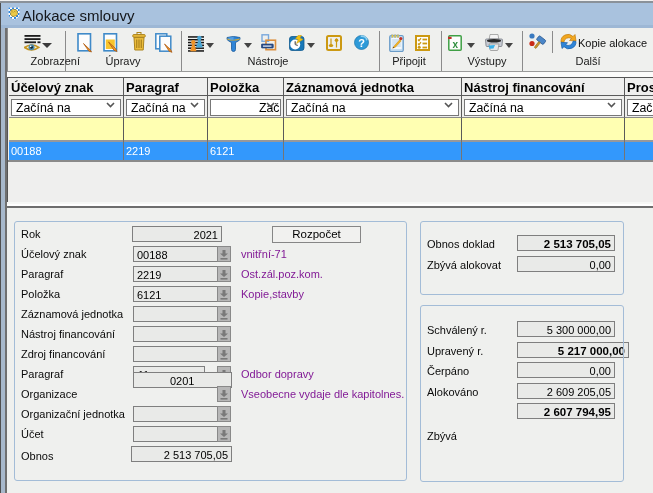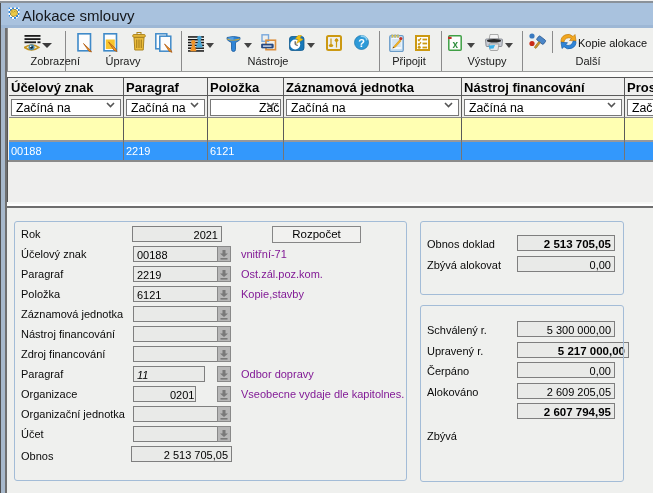--- a/index.html
+++ b/index.html
@@ -367,21 +367,21 @@
 
 <div class="flabel" style="left:21px; top:368px;">Paragraf</div>
 <div class="finput" style="left:133px; top:366px; width:72px;font-style:italic;">11</div>
 <div class="fspin" style="left:217px; top:366px;"><svg width="12" height="14" viewBox="0 0 12 14">
       <path d="M4.5,3 h3 v3.5 h2.5 L6,10 L2,6.5 h2.5 Z" fill="#797979"></path>
       <rect x="2.5" y="11" width="7" height="1.6" fill="#797979"></rect>
     </svg></div>
 <div class="purple" style="left:241px; top:368px;">Odbor dopravy</div>
 
 <div class="flabel" style="left:21px; top:388px;">Organizace</div>
-<div class="finput" style="left:133px; top:386px; width:63px;padding-left:36px;">0201</div>
+<div class="finput" style="left:133px; top:372px; width:99px;padding-left:36px;">0201</div>
 <div class="fspin" style="left:217px; top:386px;"><svg width="12" height="14" viewBox="0 0 12 14">
       <path d="M4.5,3 h3 v3.5 h2.5 L6,10 L2,6.5 h2.5 Z" fill="#797979"></path>
       <rect x="2.5" y="11" width="7" height="1.6" fill="#797979"></rect>
     </svg></div>
 <div class="purple" style="left:241px; top:388px; max-width:164px; overflow:hidden;">Vseobecne vydaje dle kapitolnes...</div>
 
 <div class="flabel" style="left:21px; top:408px;">Organizační jednotka</div>
 <div class="finput" style="left:133px; top:406px; width:85px;"></div>
 <div class="fspin" style="left:217px; top:406px;"><svg width="12" height="14" viewBox="0 0 12 14">
       <path d="M4.5,3 h3 v3.5 h2.5 L6,10 L2,6.5 h2.5 Z" fill="#797979"></path>

